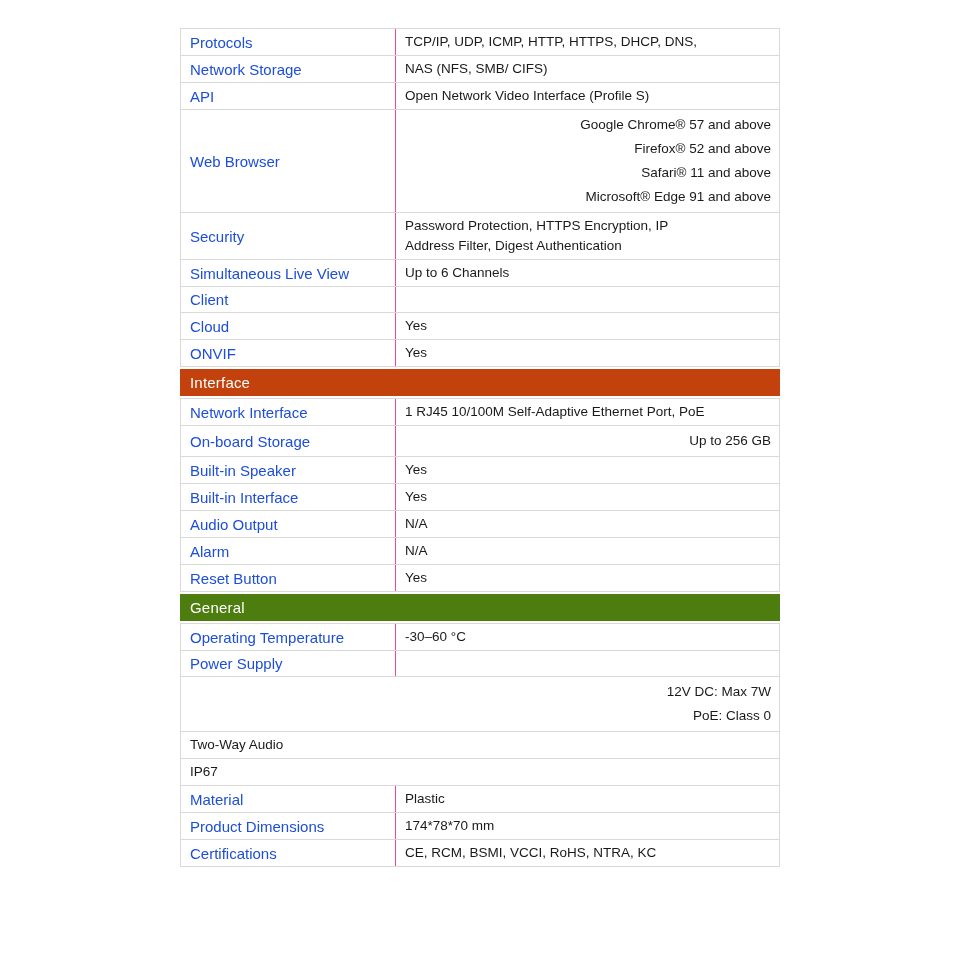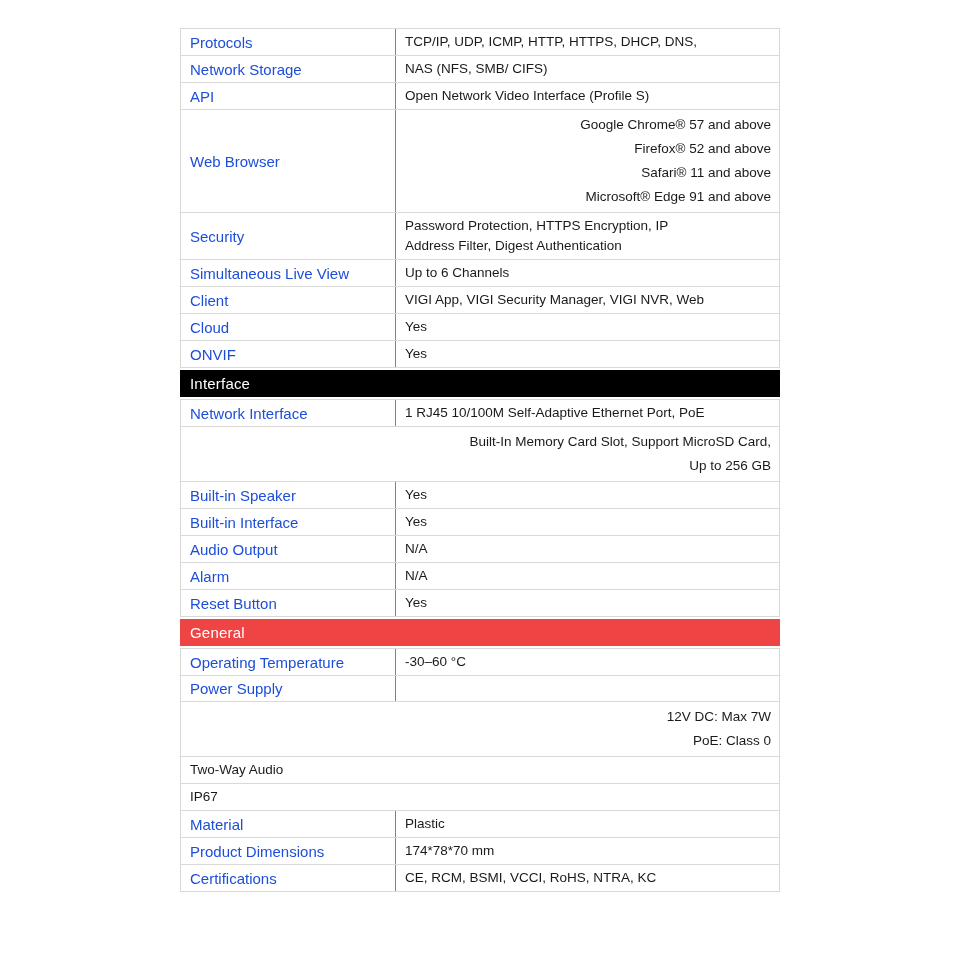--- a/index.html
+++ b/index.html
@@ -100,48 +100,45 @@
       </div>
     </div>
     <div class="spec-row">
       <div class="cell label-cell">Simultaneous Live View</div>
       <div class="cell value-cell">
         <div class="value-line">Up to 6 Channels</div>
       </div>
     </div>
     <div class="spec-row">
       <div class="cell label-cell">Client</div>
-      <div class="cell value-cell">
-        <div class="value-line">VIGI App, VIGI Security Manager, VIGI NVR, Web</div>
-      </div>
     </div>
     <div class="spec-row">
       <div class="cell label-cell">Cloud</div>
       <div class="cell value-cell">
         <div class="value-line">Yes</div>
       </div>
     </div>
     <div class="spec-row">
       <div class="cell label-cell">ONVIF</div>
       <div class="cell value-cell">
         <div class="value-line">Yes</div>
       </div>
     </div>
-    <div class="section-bar" style="background: #000000; color: rgb(255, 255, 255);">
+    <div class="section-bar" style="background: #c2410c; color: rgb(255, 255, 255);">
       <span>Interface</span>
     </div>
     <div class="spec-row">
       <div class="cell label-cell">Network Interface</div>
       <div class="cell value-cell">
         <div class="value-line">1 RJ45 10/100M Self-Adaptive Ethernet Port, PoE</div>
       </div>
     </div>
     <div class="spec-row">
+      <div class="cell label-cell">On-board Storage</div>
       <div class="cell value-cell loose">
-        <div class="value-line">Built-In Memory Card Slot, Support MicroSD Card,</div>
         <div class="value-line">Up to 256 GB</div>
       </div>
     </div>
     <div class="spec-row">
       <div class="cell label-cell">Built-in Speaker</div>
       <div class="cell value-cell">
         <div class="value-line">Yes</div>
       </div>
     </div>
     <div class="spec-row">
@@ -161,21 +158,21 @@
       <div class="cell value-cell">
         <div class="value-line">N/A</div>
       </div>
     </div>
     <div class="spec-row">
       <div class="cell label-cell">Reset Button</div>
       <div class="cell value-cell">
         <div class="value-line">Yes</div>
       </div>
     </div>
-    <div class="section-bar" style="background: #ef4444; color: rgb(255, 255, 255);">
+    <div class="section-bar" style="background: #4d7c0f; color: rgb(255, 255, 255);">
       <span>General</span>
     </div>
     <div class="spec-row">
       <div class="cell label-cell">Operating Temperature</div>
       <div class="cell value-cell">
         <div class="value-line">-30–60 °C</div>
       </div>
     </div>
     <div class="spec-row">
       <div class="cell label-cell">Power Supply</div>

